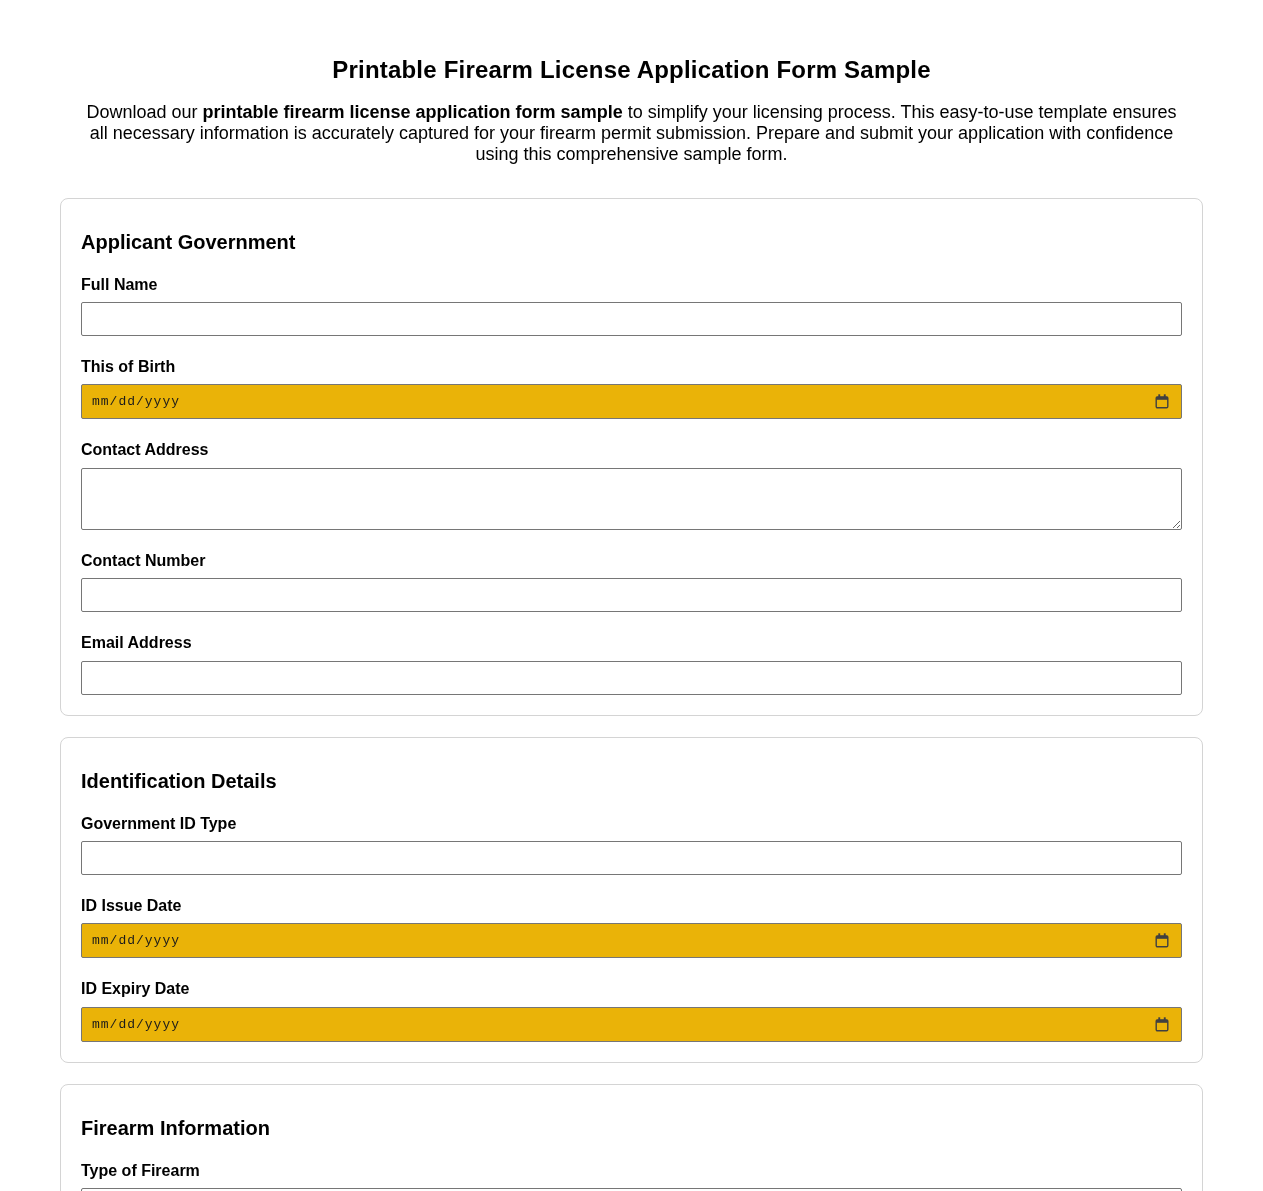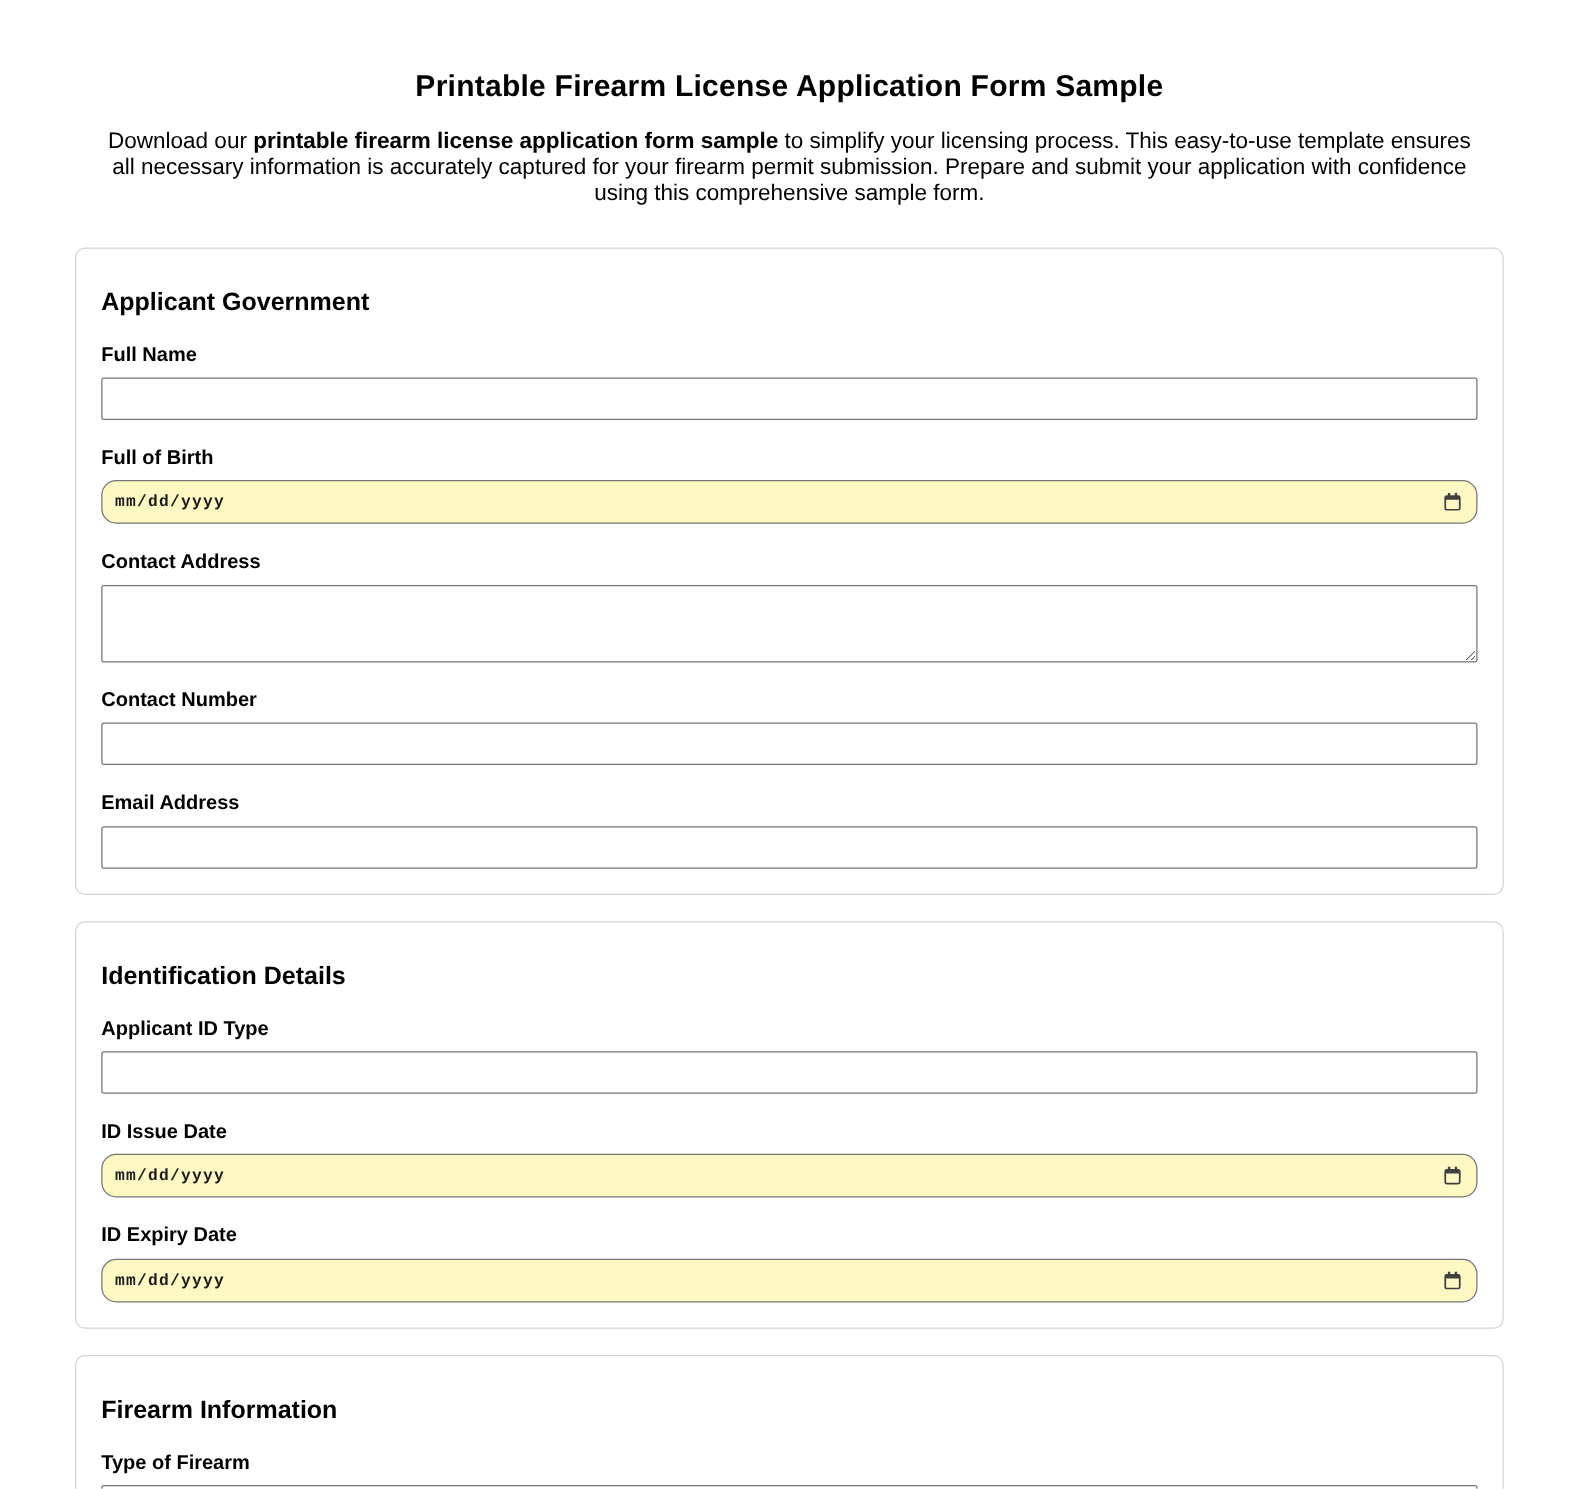--- a/index.html
+++ b/index.html
@@ -83,28 +83,27 @@
     font-size: 14px;
     color: #000000;
     resize: both;
     outline: none;
   }
   .date-input {
     width: 100%;
     height: 35px;
     box-sizing: border-box;
     border: 1px solid #767676;
-    border-radius: 12px;
-    background: #fef9c3;
+    border-radius: 2px;
+    background: #eab308;
     display: flex;
     align-items: center;
     justify-content: space-between;
     padding: 0 12px 0 10px;
     cursor: default;
-    font-weight: bold;
   }
   .date-placeholder {
     font-family: "Liberation Mono", "DejaVu Sans Mono", monospace;
     font-size: 13px;
     letter-spacing: 1px;
     color: #1b1b1b;
   }
   .cal-icon {
     display: inline-flex;
     width: 14px;
@@ -121,21 +120,21 @@
 <p class="intro"><span>Download our </span><b>printable firearm license application form sample</b><span> to simplify your licensing process. This easy-to-use template ensures all necessary information is accurately captured for your firearm permit submission. Prepare and submit your application with confidence using this comprehensive sample form.</span></p>
 
 <main class="form-sections">
     <section class="card">
       <h2 class="card-heading">Applicant Government</h2>
       <div class="field">
         <label class="field-label">Full Name</label>
         <input type="text" class="text-input" value="" style="">
       </div>
       <div class="field">
-        <label class="field-label">Full of Birth</label>
+        <label class="field-label">This of Birth</label>
         <div class="date-input">
           <span class="date-placeholder">mm/dd/yyyy</span>
           <span class="cal-icon">
             <svg width="14" height="15" viewBox="0 0 14 15" xmlns="http://www.w3.org/2000/svg">
               <rect x="1.2" y="2.9" width="11.6" height="10.9" rx="1.2" fill="none" stroke="#404040" stroke-width="1.4"></rect>
               <rect x="1.2" y="2.9" width="11.6" height="2.9" fill="#404040"></rect>
               <rect x="3.3" y="0.3" width="1.9" height="3.2" fill="#404040"></rect>
               <rect x="8.8" y="0.3" width="1.9" height="3.2" fill="#404040"></rect>
             </svg>
           </span>
@@ -150,21 +149,21 @@
         <input type="text" class="text-input" value="" style="">
       </div>
       <div class="field">
         <label class="field-label">Email Address</label>
         <input type="text" class="text-input" value="" style="">
       </div>
     </section>
     <section class="card">
       <h2 class="card-heading">Identification Details</h2>
       <div class="field">
-        <label class="field-label">Applicant ID Type</label>
+        <label class="field-label">Government ID Type</label>
         <input type="text" class="text-input" value="" style="">
       </div>
       <div class="field">
         <label class="field-label">ID Issue Date</label>
         <div class="date-input">
           <span class="date-placeholder">mm/dd/yyyy</span>
           <span class="cal-icon">
             <svg width="14" height="15" viewBox="0 0 14 15" xmlns="http://www.w3.org/2000/svg">
               <rect x="1.2" y="2.9" width="11.6" height="10.9" rx="1.2" fill="none" stroke="#404040" stroke-width="1.4"></rect>
               <rect x="1.2" y="2.9" width="11.6" height="2.9" fill="#404040"></rect>

